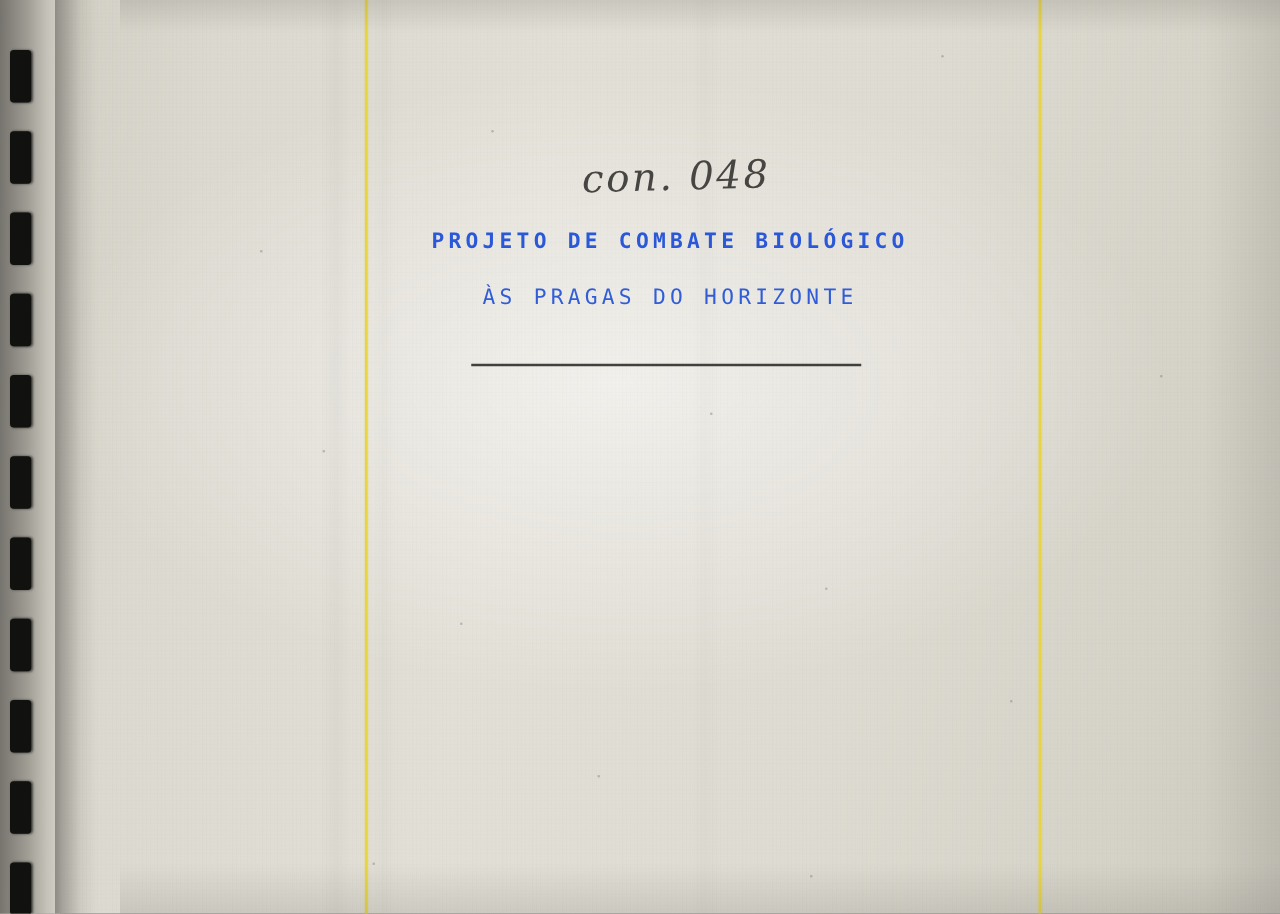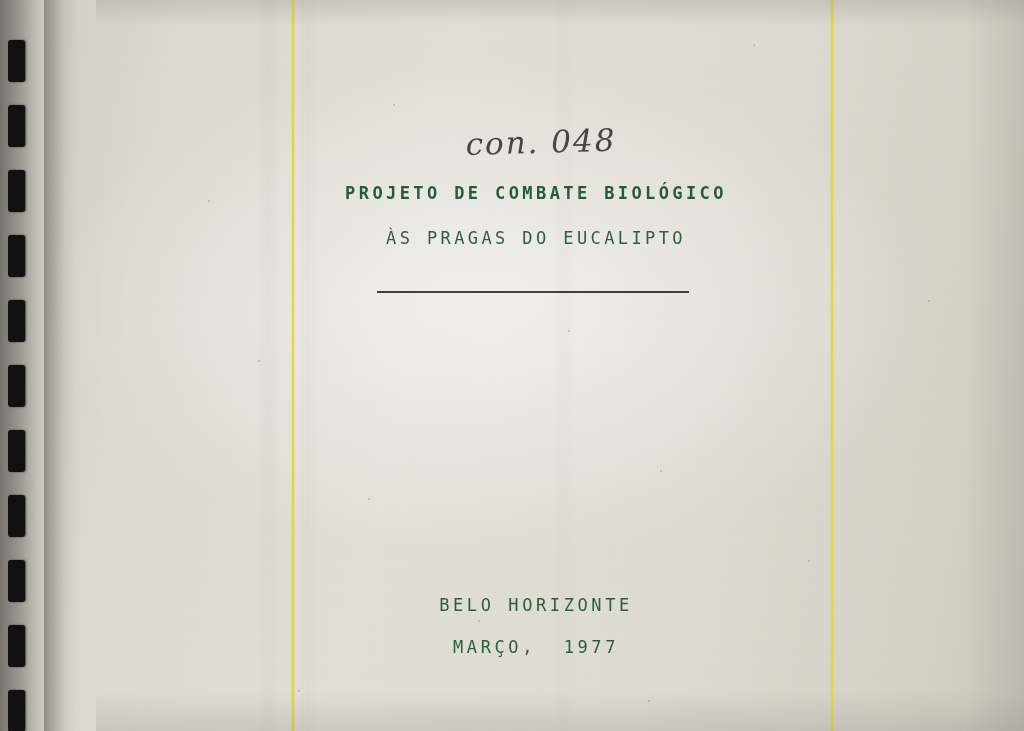--- a/index.html
+++ b/index.html
@@ -119,21 +119,21 @@
   }
   .handwriting span { padding-left: 10px; }
 
   .typed {
     position: absolute;
     left: 0; right: 0;
     text-align: center;
     font-family: "DejaVu Sans Mono", monospace;
     font-size: 17px;
     letter-spacing: 3.2px;
-    color: #14532d;
+    color: #1d4ed8;
     white-space: pre;
   }
   .typed.strong { font-weight: bold; }
 
   #line-title1 { top: 183px; font-weight: bold; letter-spacing: 3.4px; opacity: 0.93; }
   #line-title2 { top: 228px; letter-spacing: 3.4px; opacity: 0.9; }
   #line-title3 { top: 266px; letter-spacing: 3.4px; opacity: 0.92; }
 
   
   #title3-underline {
@@ -205,25 +205,23 @@
   <div class="rule" id="rule-left"></div>
   <div class="rule" id="rule-right"></div>
 
   <div id="content">
 
     <div class="handwriting">
       <span>con. 048</span>
     </div>
 
     <div class="typed strong" id="line-title1">PROJETO DE COMBATE BIOLÓGICO</div>
-    <div class="typed" id="line-title2">ÀS PRAGAS DO EUCALIPTO</div>
+    <div class="typed" id="line-title2">ÀS PRAGAS DO HORIZONTE</div>
     <div id="title3-underline"></div>
 
-    <div class="typed" id="line-city">BELO HORIZONTE</div>
-    <div class="typed" id="line-date">MARÇO,  1977</div>
 
     <div id="top-shade"></div>
     <div id="bottom-shade"></div>
     <div id="right-shade"></div>
   <div class="speck" style="left: 320px; top: 498px; width: 2px; height: 2px;"></div>
       <div class="speck" style="left: 345px; top: 104px; width: 2px; height: 2px;"></div>
       <div class="speck" style="left: 705px; top: 44px; width: 2px; height: 2px;"></div>
       <div class="speck" style="left: 612px; top: 470px; width: 2px; height: 2px;"></div>
       <div class="speck" style="left: 210px; top: 360px; width: 1.6px; height: 1.6px;"></div>
       <div class="speck" style="left: 430px; top: 620px; width: 1.6px; height: 1.6px;"></div>

